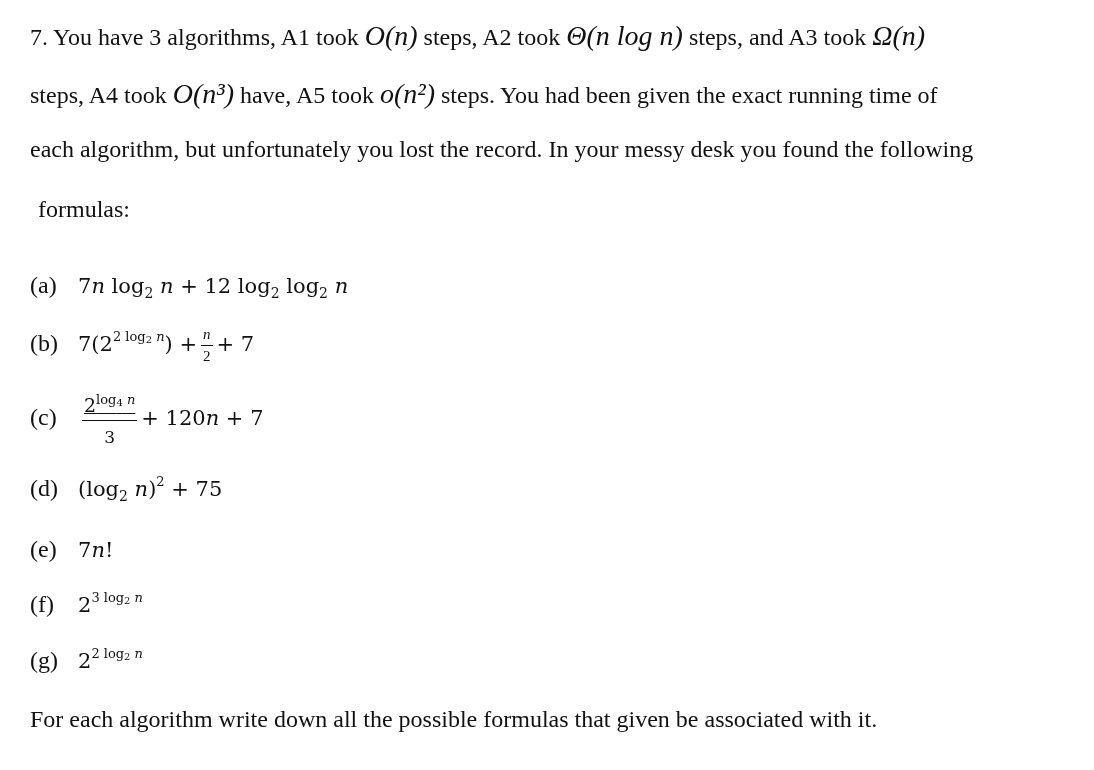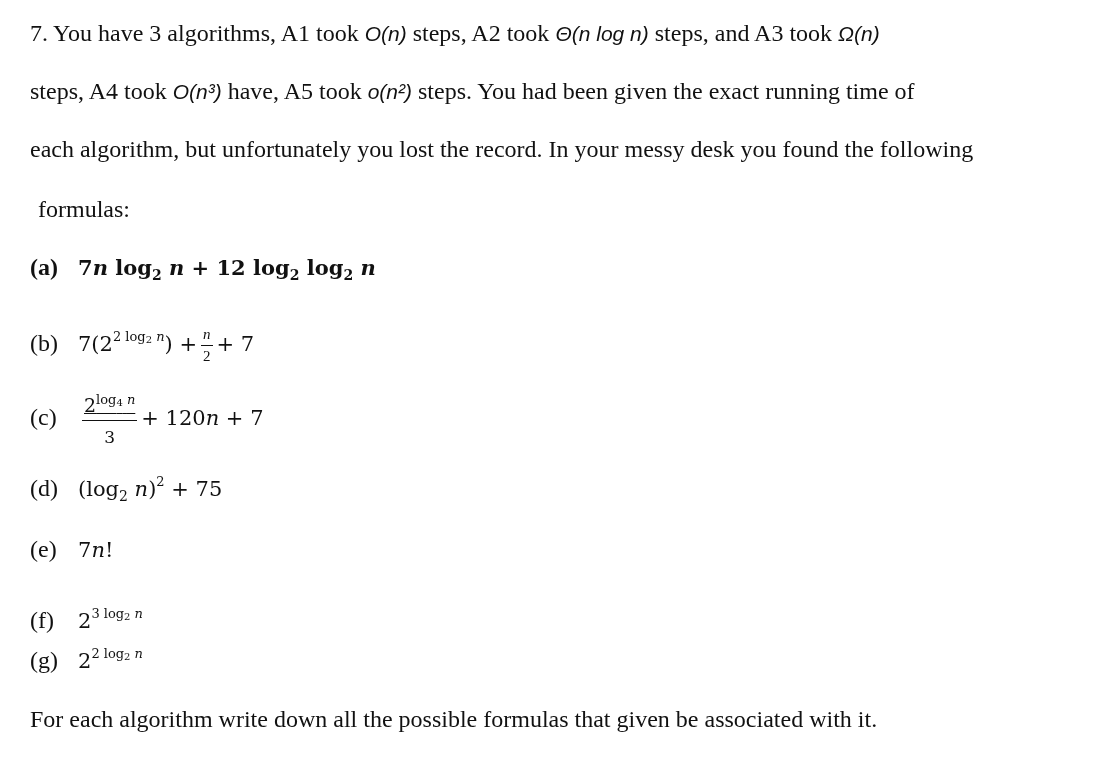--- a/index.html
+++ b/index.html
@@ -1,18 +1,18 @@
 <!DOCTYPE html>
 <html><head>
 <meta charset="utf-8">
 <style>
   html, body { margin:0; padding:0; background:#ffffff; }
   body { width:1094px; height:770px; position:relative; overflow:hidden; color:#111; font-family:"Liberation Serif", serif; }
   .line { position:absolute; left:30px; font-size:24px; white-space:nowrap; }
-  .m { font-family:Liberation Sans, sans-serif; font-style:italic; font-size:21px; }
+  .m { font-family:Liberation Serif, serif; font-style:italic; font-size:28px; }
   .mu { font-family:"DejaVu Serif", serif; font-style:normal; font-size:21px; }
   .sup { font-size:13px; vertical-align:10px; }
   .sub { font-size:14px; vertical-align:-5px; }
   .label { display:inline-block; width:42px; font-family:"Liberation Serif", serif; font-size:24px; }
   .frac { display:inline-block; vertical-align:middle; text-align:center; margin:0 4px; }
   .frac .num { display:block; border-bottom:1px solid #111; padding:0 2px 2px; font-size:15px; }
   .frac .den { display:block; font-size:15px; padding-top:2px; }
   .frac.big .num { font-size:19px; padding:0 2px 4px;text-decoration:underline; }
   .frac.big .den { font-size:17px; padding-top:6px; }
   .frac.big .num .sup2 { font-size:13px; vertical-align:8px; }
@@ -39,21 +39,21 @@
 </div>
 
 <div class="line" style="top:136px;">
   <span>each algorithm, but unfortunately you lost the record. In your messy desk you found the following</span>
 </div>
 
 <div class="line" style="top:196px;margin-left:8px;">
   <span>formulas:</span>
 </div>
 
-<div class="line" style="top:254px;font-weight:bold;">
+<div class="line" style="top:272px;">
   <span class="label">(a)</span>
   <span class="mu">7<i>n</i> log<span class="sub">2</span> <i>n</i> + 12 log<span class="sub">2</span> log<span class="sub">2</span> <i>n</i></span>
 </div>
 
 <div class="line" style="top:318px;margin-top:8px;">
   <span class="label">(b)</span>
   <span class="mu">7(2<span class="sup">2 log<span style="font-size:10px;vertical-align:-2px;">2</span> <i>n</i></span>) +</span><span class="frac"><span class="num"><i>n</i></span><span class="den">2</span></span><span class="mu">+ 7</span>
 </div>
 
 <div class="line" style="top:392px;">
@@ -64,21 +64,21 @@
 <div class="line" style="top:474px;">
   <span class="label">(d)</span>
   <span class="mu">(log<span class="sub">2</span> <i>n</i>)<span class="sup">2</span> + 75</span>
 </div>
 
 <div class="line" style="top:536px;">
   <span class="label">(e)</span>
   <span class="mu">7<i>n</i>!</span>
 </div>
 
-<div class="line" style="top:590px;margin-top:16px;">
+<div class="line" style="top:590px;">
   <span class="label">(f)</span>
   <span class="mu">2<span class="sup">3 log<span style="font-size:10px;vertical-align:-2px;">2</span> <i>n</i></span></span>
 </div>
 
 <div class="line" style="top:646px;">
   <span class="label">(g)</span>
   <span class="mu">2<span class="sup">2 log<span style="font-size:10px;vertical-align:-2px;">2</span> <i>n</i></span></span>
 </div>
 
 <div class="line" style="top:706px;">

